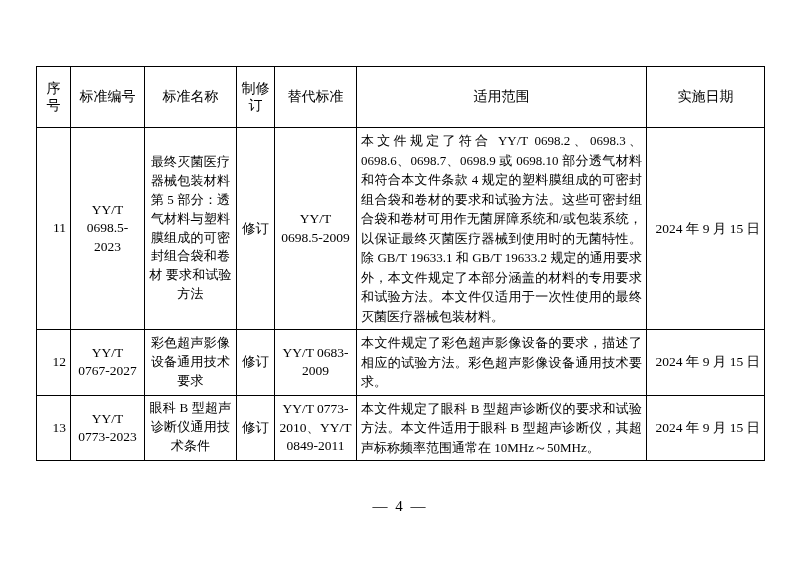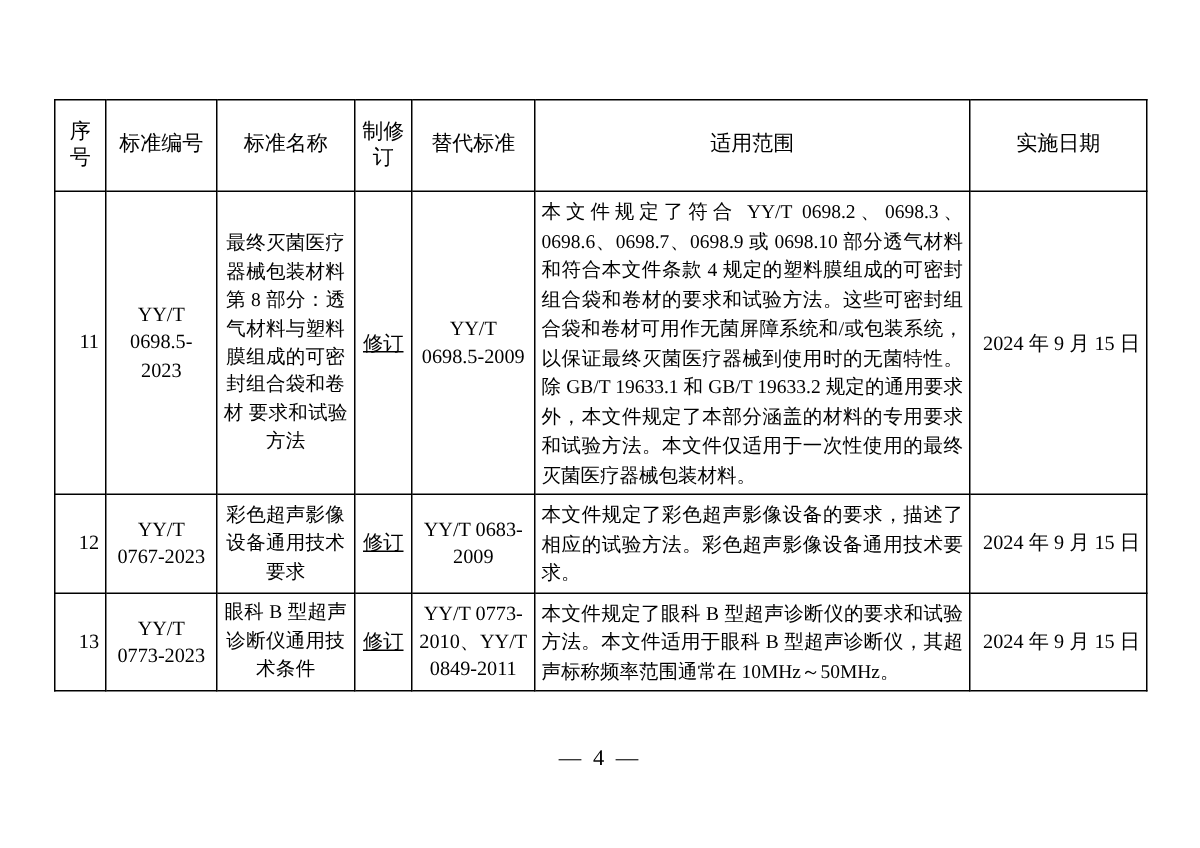--- a/index.html
+++ b/index.html
@@ -77,21 +77,20 @@
     font-size: 13px;
     line-height: 1.5;
     padding: 5px 6px;
     margin-left: 48px;
   }
   .cell-rev {
     text-align: center;
     font-size: 13.5px;
     line-height: 1.3;
     font-weight: bold;
-    text-decoration: underline;
   }
   .cell-date {
     text-align: right;
     font-size: 13.5px;
     white-space: nowrap;
   }
   .row-11 td { height: 140px; }
   .row-12 td { height: 44px; }
   .row-13 td { height: 58px; }
 
@@ -130,29 +129,29 @@
           <td>制修订</td>
           <td>替代标准</td>
           <td>适用范围</td>
           <td>实施日期</td>
         </tr>
       </thead>
       <tbody>
         <tr class="row-11">
           <td class="cell-center">11</td>
           <td class="cell-bold-center">YY/T 0698.5-2023</td>
-          <td class="cell-name">最终灭菌医疗器械包装材料 第 8 部分：透气材料与塑料膜组成的可密封组合袋和卷材 要求和试验方法</td>
+          <td class="cell-name">最终灭菌医疗器械包装材料 第 5 部分：透气材料与塑料膜组成的可密封组合袋和卷材 要求和试验方法</td>
           <td class="cell-rev">修订</td>
           <td class="cell-bold-center">YY/T 0698.5-2009</td>
           <td class="cell-scope">本文件规定了符合 YY/T 0698.2、0698.3、0698.6、0698.7、0698.9 或 0698.10 部分透气材料和符合本文件条款 4 规定的塑料膜组成的可密封组合袋和卷材的要求和试验方法。这些可密封组合袋和卷材可用作无菌屏障系统和/或包装系统，以保证最终灭菌医疗器械到使用时的无菌特性。除 GB/T 19633.1 和 GB/T 19633.2 规定的通用要求外，本文件规定了本部分涵盖的材料的专用要求和试验方法。本文件仅适用于一次性使用的最终灭菌医疗器械包装材料。</td>
           <td class="cell-date">2024 年 9 月 15 日</td>
         </tr>
         <tr class="row-12">
           <td class="cell-center">12</td>
-          <td class="cell-bold-center">YY/T 0767-2023</td>
+          <td class="cell-bold-center">YY/T 0767-2027</td>
           <td class="cell-name">彩色超声影像设备通用技术要求</td>
           <td class="cell-rev">修订</td>
           <td class="cell-bold-center">YY/T 0683-2009</td>
           <td class="cell-scope">本文件规定了彩色超声影像设备的要求，描述了相应的试验方法。彩色超声影像设备通用技术要求。</td>
           <td class="cell-date">2024 年 9 月 15 日</td>
         </tr>
         <tr class="row-13">
           <td class="cell-center">13</td>
           <td class="cell-bold-center">YY/T 0773-2023</td>
           <td class="cell-name">眼科 B 型超声诊断仪通用技术条件</td>

